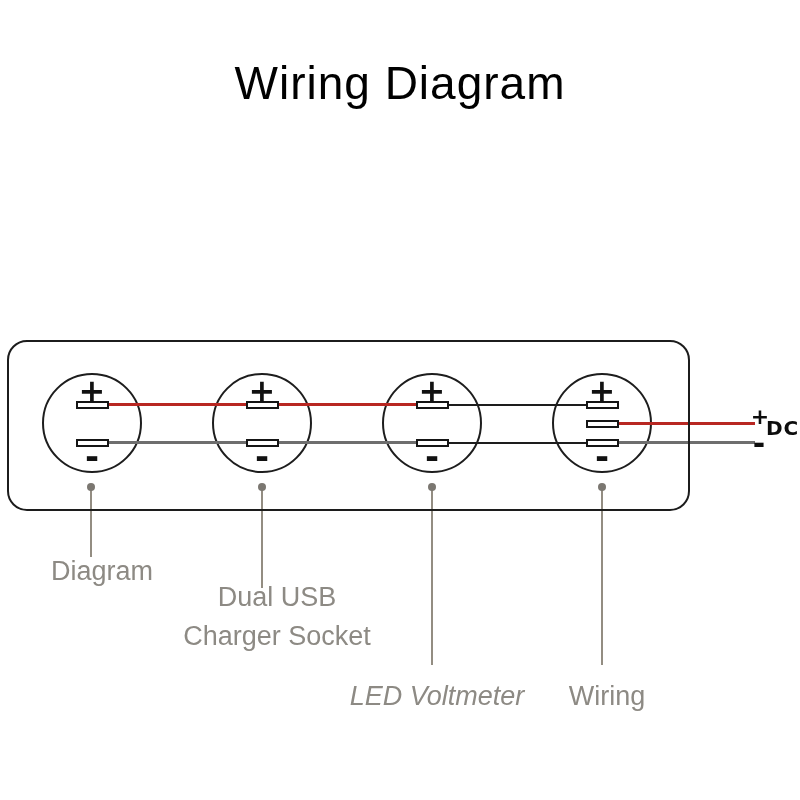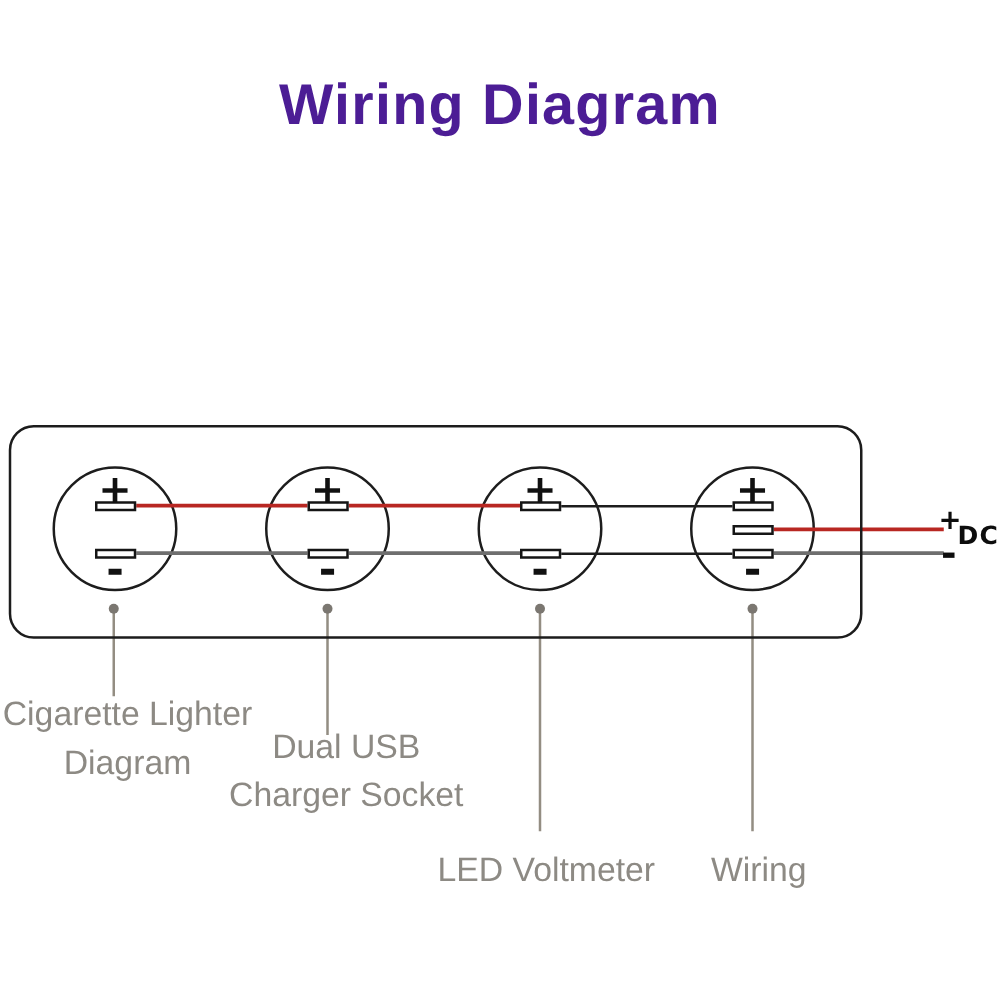--- a/index.html
+++ b/index.html
@@ -3,21 +3,21 @@
 <meta charset="utf-8">
 <style>
   html,body{margin:0;padding:0;background:#ffffff;}
   #stage{
     position:relative;width:800px;height:800px;background:#ffffff;overflow:hidden;
     font-family:"Liberation Sans", sans-serif;
   }
   
   #title{
     position:absolute;left:0;right:0;top:56px;text-align:center;
-    font-size:46px;font-weight:700;letter-spacing:1px;color:#4c1d95;
+    font-size:46px;font-weight:400;letter-spacing:1px;color:#000000;
   }
   
   #panel{
     position:absolute;left:7px;top:340px;width:679px;height:167px;
     border:2.5px solid #1c1c1c;border-radius:20px;background:transparent;z-index:4;
   }
   
   .circle{
     position:absolute;width:100px;height:100px;border:2px solid #1d1d1d;
     border-radius:50%;top:373px;background:transparent;z-index:1;box-sizing:border-box;
@@ -62,21 +62,21 @@
   #ld4{left:601px;top:487px;height:178px;}
   .dot{position:absolute;width:8px;height:8px;border-radius:50%;background:#7b7771;top:483px;z-index:1;}
   #dt1{left:87px}#dt2{left:258px}#dt3{left:428px}#dt4{left:598px}
   
   .complabel{
     position:absolute;transform:translateX(-50%);text-align:center;
     font-size:27px;color:#8d8a84;line-height:39px;white-space:nowrap;z-index:2;
   }
   #lb1{left:102px;top:552px;}
   #lb2{left:277px;top:578px;}
-  #lb3{left:437px;top:677px;}
+  #lb3{left:437px;top:677px;font-style:italic;}
   #lb4{left:607px;top:677px;}
 </style>
 </head>
 <body>
 
 <div id="stage">
 
   <div id="title">Wiring Diagram</div>
 
   <div class="leader" id="ld1"></div>
@@ -119,21 +119,20 @@
   <span class="sign plus sx3">+</span>
   <span class="sign minus sx3">-</span>
   <span class="sign plus sx4">+</span>
   <span class="sign minus sx4">-</span>
 
   <span class="dcsign" id="dc-plus">+</span>
   <span class="dcsign" id="dc-text">DC</span>
   <span class="dcsign" id="dc-minus">-</span>
 
   <div class="complabel" id="lb1">
-    <div>Cigarette Lighter</div>
     <div>Diagram</div>
   </div>
   <div class="complabel" id="lb2">
     <div>Dual USB</div>
     <div>Charger Socket</div>
   </div>
   <div class="complabel" id="lb3">
     <div>LED Voltmeter</div>
   </div>
   <div class="complabel" id="lb4">

